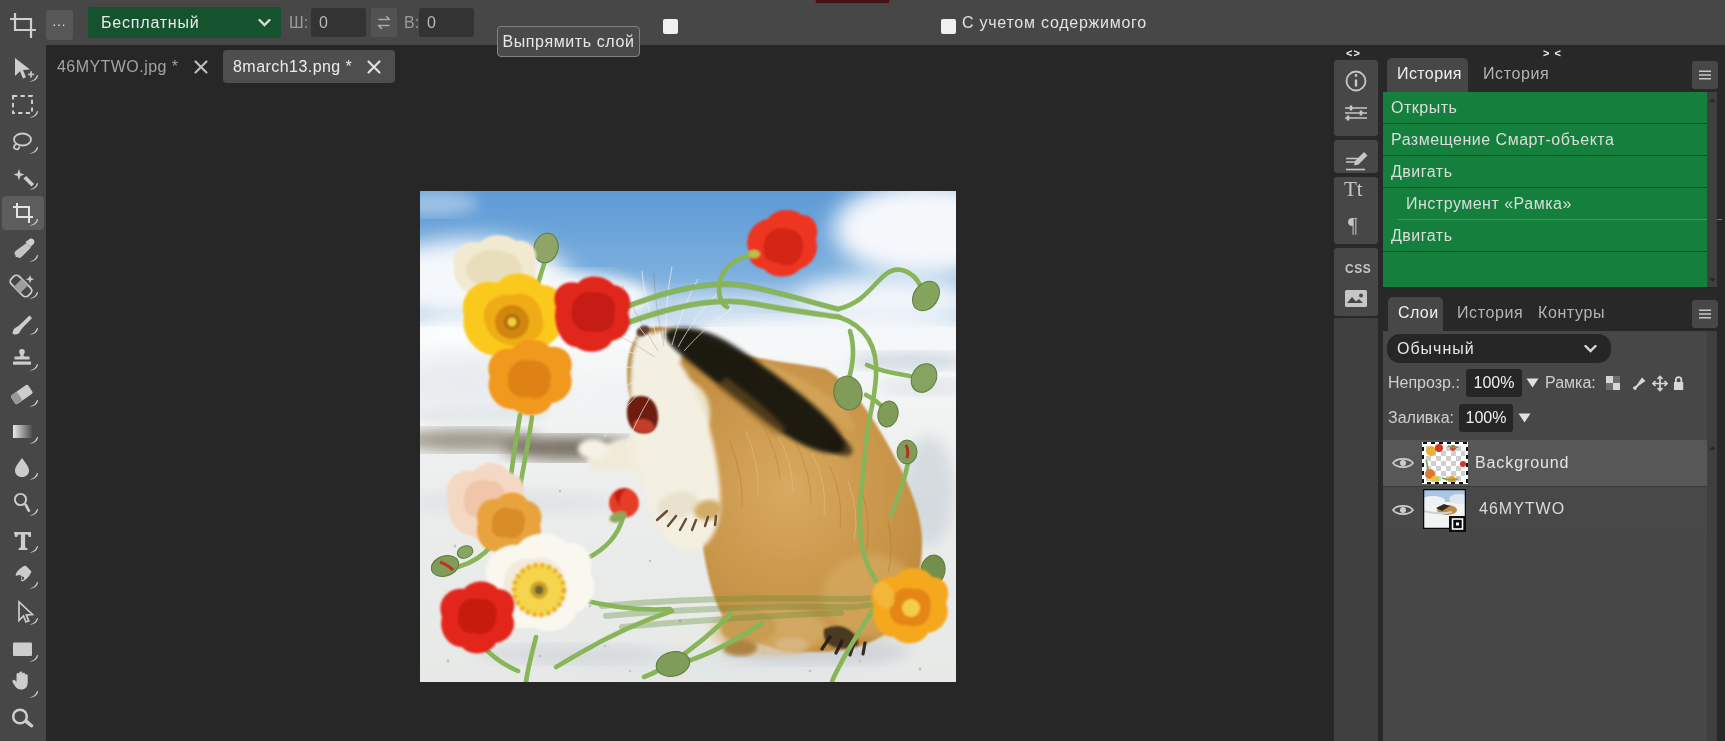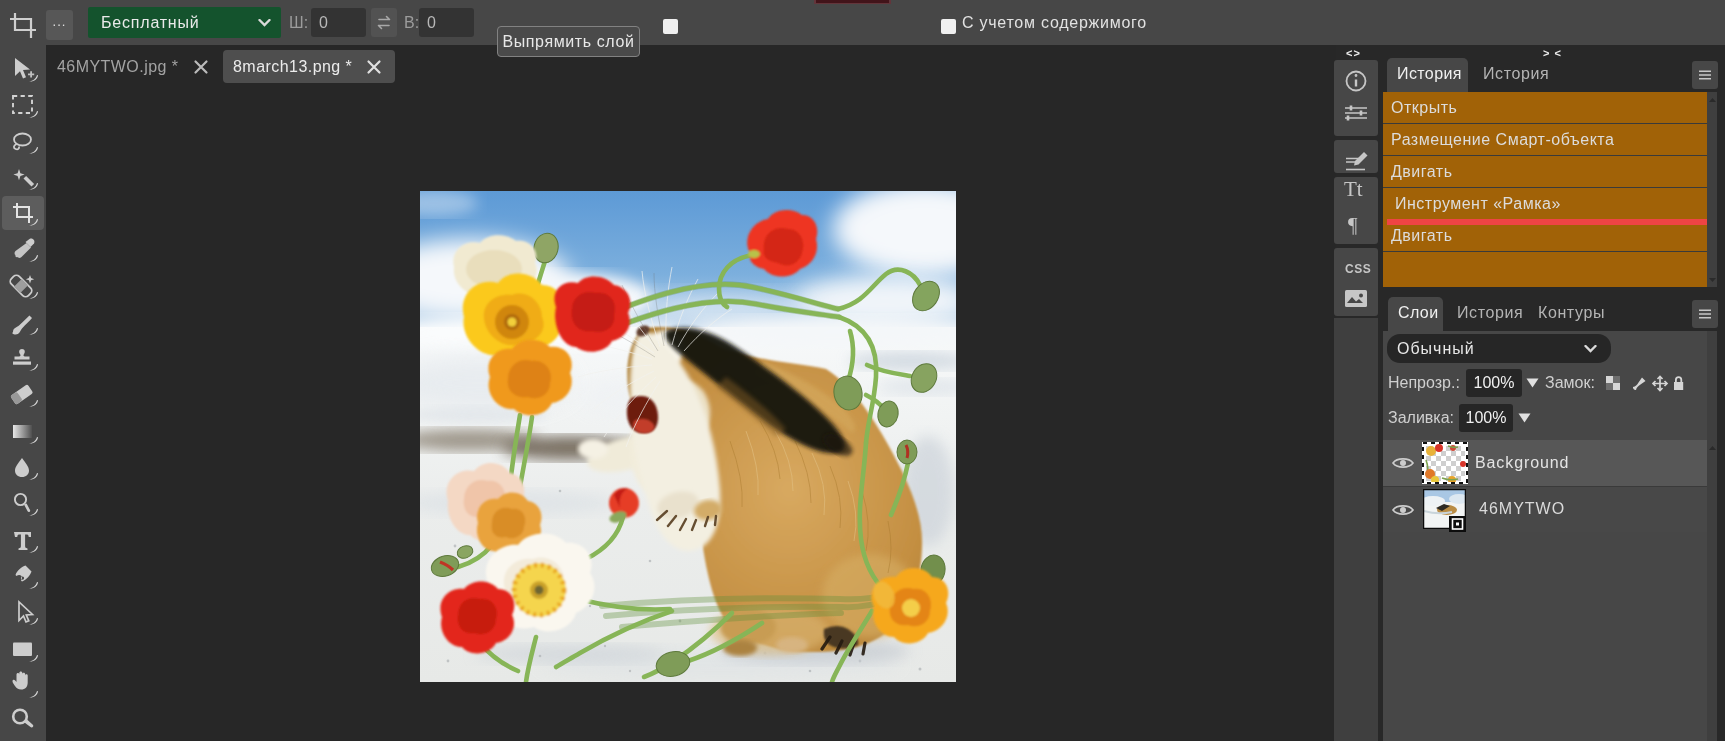--- a/index.html
+++ b/index.html
@@ -499,25 +499,25 @@
 </svg>
 
 <div class="abs" style="left:1387px;top:58px;width:81px;height:34px;background:#474747;border-radius:5px 5px 0 0;"></div>
 <span class="abs txt" style="left:1397px;top:58px;line-height:32px;color:#f0f0f0;font-size:16px;letter-spacing:0.4px;">История</span>
 <span class="abs txt" style="left:1483px;top:58px;line-height:32px;color:#b4b4b4;font-size:16px;letter-spacing:0.6px;">История</span>
 <div class="abs" style="left:1692px;top:61px;width:26px;height:28px;background:#474747;border-radius:3px;"></div>
 <svg class="abs" style="left:1698px;top:70px" width="14" height="10" viewBox="0 0 14 10">
     <path d="M1 1.2 H13 M1 5 H13 M1 8.8 H13" stroke="#c6c6c6" stroke-width="1.6"></path>
   </svg>
 
-<div class="abs" style="left:1383px;top:92px;width:324px;height:195px;background:#a16207;">
+<div class="abs" style="left:1383px;top:92px;width:324px;height:195px;background:#15803d;">
   <div class="abs txt" style="left:0;top:0;width:324px;height:31px;line-height:31px;border-bottom:1px solid #3a3a3a;"><span style="margin-left:8px;font-size:16px;letter-spacing:0.5px;">Открыть</span></div>
   <div class="abs txt" style="left:0;top:32px;width:324px;height:31px;line-height:31px;border-bottom:1px solid #3a3a3a;"><span style="margin-left:8px;font-size:16px;letter-spacing:0.5px;">Размещение Смарт-объекта</span></div>
   <div class="abs txt" style="left:0;top:64px;width:324px;height:31px;line-height:31px;border-bottom:1px solid #3a3a3a;"><span style="margin-left:8px;font-size:16px;letter-spacing:0.5px;">Двигать</span></div>
-  <div class="abs txt" style="left:4px;top:96px;width:324px;height:31px;line-height:31px;border-bottom:6px solid #ef4444;"><span style="margin-left:8px;font-size:16px;letter-spacing:0.5px;">Инструмент «Рамка»</span></div>
+  <div class="abs txt" style="left:15px;top:96px;width:324px;height:31px;line-height:31px;border-bottom:1px solid #ef4444;"><span style="margin-left:8px;font-size:16px;letter-spacing:0.5px;">Инструмент «Рамка»</span></div>
   <div class="abs txt" style="left:0;top:128px;width:324px;height:31px;line-height:31px;border-bottom:1px solid #3a3a3a;"><span style="margin-left:8px;font-size:16px;letter-spacing:0.5px;">Двигать</span></div>
 </div>
 <div class="abs" style="left:1707px;top:92px;width:10px;height:195px;background:#3f3f3f;"></div>
 <svg class="abs" style="left:1708px;top:96px" width="9" height="188" viewBox="0 0 9 188">
   <path d="M 1 6 L 4.5 2 L 8 6 Z" fill="#2a2a2a"></path>
   <path d="M 1 182 L 4.5 186 L 8 182 Z" fill="#2a2a2a"></path>
 </svg>
 
 <div class="abs" style="left:1388px;top:297px;width:55px;height:34px;background:#474747;border-radius:5px 5px 0 0;"></div>
 <span class="abs txt" style="left:1398px;top:297px;line-height:32px;color:#f0f0f0;font-size:16px;letter-spacing:0.4px;">Слои</span>
@@ -535,21 +535,21 @@
     <svg class="abs" style="right:14px;top:11px" width="13" height="8" viewBox="0 0 13 8">
         <path d="M1.5 1 L6.5 6 L11.5 1" stroke="#dadada" stroke-width="2.4" fill="none" stroke-linecap="round"></path>
       </svg>
   </div>
 
   <span class="abs txt" style="left:5px;top:38px;line-height:28px;color:#cfcfcf;font-size:16px;">Непрозр.:</span>
   <div class="abs" style="left:83px;top:38px;width:56px;height:28px;background:#262626;border-radius:3px;color:#f0f0f0;font-size:16px;line-height:28px;text-align:center;">100%</div>
   <svg class="abs" style="left:143px;top:47px" width="13" height="10" viewBox="0 0 13 10">
       <path d="M0.5 0.5 H12.5 L6.5 9.5 Z" fill="#e0e0e0"></path>
     </svg>
-  <span class="abs txt" style="left:162px;top:38px;line-height:28px;color:#cfcfcf;font-size:16px;">Замок:</span>
+  <span class="abs txt" style="left:162px;top:38px;line-height:28px;color:#cfcfcf;font-size:16px;">Рамка:</span>
   <svg class="abs" style="left:223px;top:44px" width="80" height="17" viewBox="0 0 80 17">
     <g fill="#d6d6d6">
       <path d="M0 1 h7 v7 h-7 Z M7 8 h7 v7 h-7 Z" fill="#d6d6d6"></path>
       <path d="M0 8 h7 v7 h-7 Z M7 1 h7 v7 h-7 Z" fill="#6e6e6e"></path>
       <path d="M 27 12 c 2.5 -0.5 4 -2 5.5 -4.5 l 3.5 -5 l 3.5 3.5 l -5 3.5 c -2.5 1.5 -4 3 -4.5 5.5 c -1.5 0.5 -3.5 -1.5 -3 -3 Z"></path>
       <g stroke="#d6d6d6" stroke-width="1.7" fill="none">
         <path d="M 54 2 V 15 M 47.5 8.5 H 60.5"></path>
         <path d="M 51.5 4 L 54 1.5 L 56.5 4 M 51.5 13 L 54 15.5 L 56.5 13 M 49.5 6 L 47 8.5 L 49.5 11 M 58.5 6 L 61 8.5 L 58.5 11"></path>
       </g>
       <path d="M 69 7 v -2.2 a 3.6 3.6 0 0 1 7.2 0 V 7 h 1 v 8 h -9.2 v -8 Z M 70.8 7 h 3.6 V 4.8 a 1.8 1.8 0 0 0 -3.6 0 Z" fill-rule="evenodd"></path>

